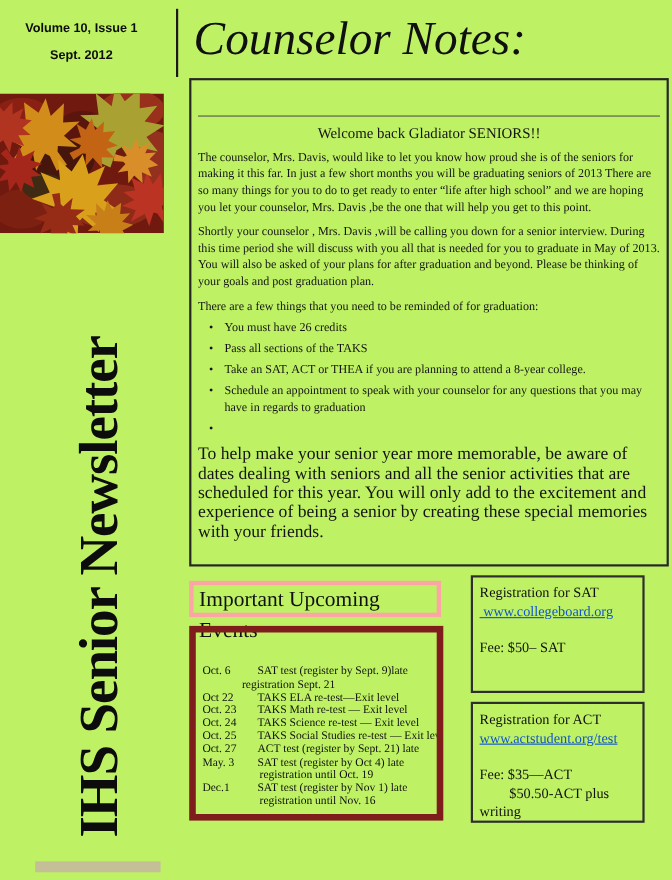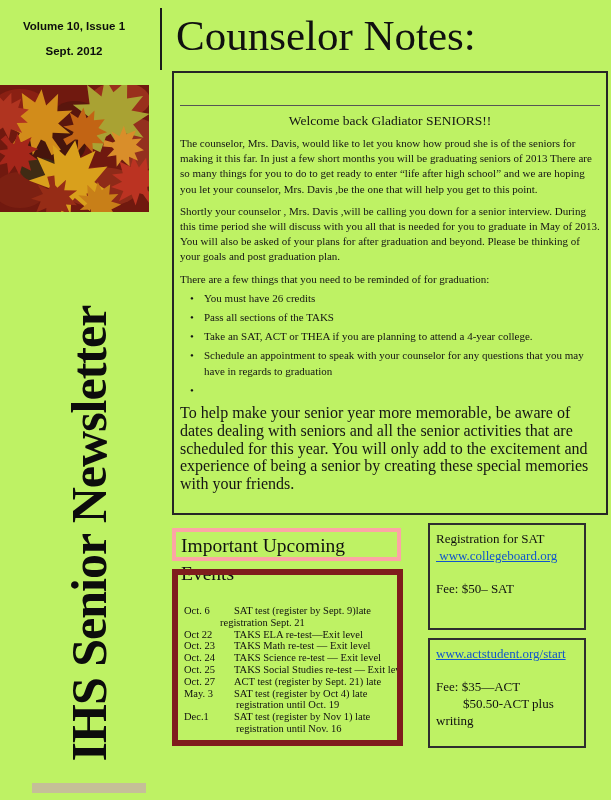--- a/index.html
+++ b/index.html
@@ -18,21 +18,21 @@
   .vertical-title{position:absolute;left:62px;top:783px;width:499px;height:54px;
                   transform:rotate(-90deg);transform-origin:0 0;
                   font-family:"Liberation Serif", serif;font-weight:bold;
                   font-size:50px;line-height:54px;letter-spacing:-1px;
                   text-align:center;white-space:nowrap;color:#0c0c0c;}
 
   .accent-bar{position:absolute;left:32px;top:783px;width:114px;height:10px;background:#c5bf98;}
 
   
   .page-title{position:absolute;left:176px;top:12px;font-size:43px;line-height:48px;
-              font-family:"Liberation Serif", serif;color:#101010;}
+              font-family:"Liberation Serif", serif;color:#101010;font-style:italic;}
 
   .welcome-box{position:absolute;left:172px;top:71px;width:436px;height:444px;
                border:2px solid #262626;box-sizing:border-box;padding:0 6px;overflow:hidden;}
   .welcome-rule{margin-top:32px;border-top:1px solid #555;height:0;}
   .welcome-heading{text-align:center;font-size:13.5px;margin-top:7px;}
   .wpara{font-size:11px;line-height:15.2px;margin:7px 0 0 0;}
   .bullet{display:flex;margin:4px 0 0 0;font-size:11px;line-height:15.2px;min-height:15px;}
   .bullet::before{content:"\2022";width:24px;padding-left:10px;box-sizing:border-box;flex:0 0 24px;}
   .bullet .btext{flex:1;}
   .closing{font-size:16px;line-height:17.8px;margin:6px 0 0 0;}
@@ -109,21 +109,21 @@
     <p class="wpara">The counselor, Mrs. Davis, would like to let you know how proud she is of the seniors for making it this far.  In just a few short months you will be graduating seniors of 2013 There are so many things for you to do to get ready to enter “life after high school” and we are hoping you let your counselor, Mrs. Davis ,be the one that will help you get to this point.</p>
     <p class="wpara">Shortly your counselor , Mrs. Davis ,will be calling you down for a senior interview. During this time period she will discuss with you all that is needed for you to graduate in May of 2013.  You will also be asked of your plans for after graduation and beyond. Please be thinking of your goals and post graduation plan.</p>
     <p class="wpara">There are a few things that you need to be reminded of for graduation:</p>
     <div class="bullet">
         <div class="btext">You must have 26 credits</div>
       </div>
     <div class="bullet">
         <div class="btext">Pass all sections of the TAKS</div>
       </div>
     <div class="bullet">
-        <div class="btext">Take an SAT, ACT or THEA if you are planning to attend  a 4-year college.</div>
+        <div class="btext">Take an SAT, ACT or THEA if you are planning to attend  a 8-year college.</div>
       </div>
     <div class="bullet">
         <div class="btext">Schedule an appointment to speak with your counselor for any questions that you may have in regards to graduation</div>
       </div>
     <div class="bullet">
         <div class="btext"></div>
       </div>
     <p class="closing">To help make your senior year more memorable, be aware of dates dealing with seniors and all the senior activities that are scheduled for this year.  You will only add to the excitement and experience of being a senior by creating these special memories with your friends.</p>
   </div>
 
@@ -190,20 +190,21 @@
   </div>
 
   <div class="reg-box reg-sat">
     <div>Registration for SAT</div>
     <a class="reg-link" href="#"> www.collegeboard.org</a>
     <div class="reg-gap"></div>
     <div>Fee: $50– SAT</div>
   </div>
 
   <div class="reg-box reg-act">
-    <a class="reg-link" href="#">www.actstudent.org/start</a>
+    <div>Registration for ACT</div>
+    <a class="reg-link" href="#">www.actstudent.org/test</a>
     <div class="reg-gap"></div>
     <div>Fee: $35—ACT</div>
     <div class="act-fee2">$50.50-ACT plus</div>
     <div>writing</div>
   </div>
 
 </div>
 
 </body></html>

